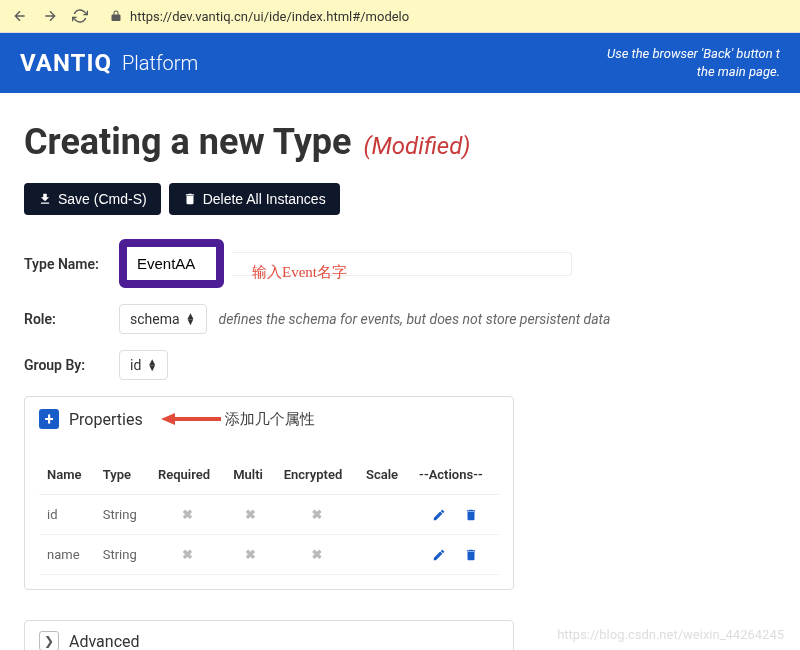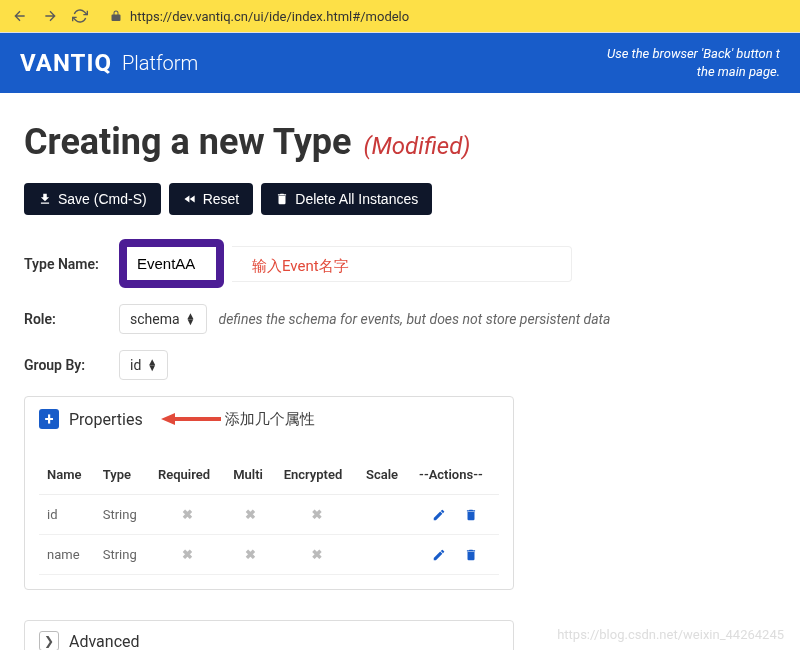--- a/index.html
+++ b/index.html
@@ -1,18 +1,18 @@
 <!DOCTYPE html>
 <html><head>
   <meta charset="utf-8">
   <style>
     * { margin: 0; padding: 0; box-sizing: border-box; }
     body { font-family: -apple-system, BlinkMacSystemFont, "Segoe UI", Roboto, sans-serif; background: #fff; color: #333; }
     
-    .browser-bar { display: flex; align-items: center; padding: 8px 12px; background: #fde047; border-bottom: 1px solid #e0e0e0; gap: 12px; }
+    .browser-bar { display: flex; align-items: center; padding: 8px 12px; background: #fef9c3; border-bottom: 1px solid #e0e0e0; gap: 12px; }
     .nav-icons { display: flex; gap: 14px; color: #5a5a5a; }
     .nav-icon { width: 16px; height: 16px; cursor: pointer; }
     .url-bar { display: flex; align-items: center; gap: 8px; flex: 1; font-size: 13px; color: #333; padding-left: 10px; }
     .lock-icon { width: 12px; height: 12px; color: #5a5a5a; }
     
     .header { background: #185cc9; color: #fff; display: flex; justify-content: space-between; align-items: center; padding: 12px 20px; }
     .brand { display: flex; align-items: center; gap: 10px; }
     .logo { font-size: 24px; font-weight: 700; letter-spacing: 1px; }
     .platform { font-size: 20px; font-weight: 300; }
     .header-msg { font-style: italic; font-size: 13px; text-align: right; line-height: 1.4; }
@@ -45,21 +45,21 @@
     th { text-align: left; font-size: 13px; font-weight: 600; padding: 12px 8px; border-bottom: 1px solid #eee; }
     td { font-size: 13px; padding: 12px 8px; border-bottom: 1px solid #f0f0f0; color: #666; }
     .x-mark { color: #bbb; font-weight: bold; text-align: center; }
     .action-icons { display: flex; gap: 18px; justify-content: center; }
     .action-icons svg { width: 14px; height: 14px; color: #185cc9; cursor: pointer; }
     
     .advanced-panel { border: 1px solid #ddd; border-radius: 4px; margin-top: 30px; max-width: 490px; padding: 10px 14px; display: flex; align-items: center; gap: 10px; }
     .chevron-box { width: 20px; height: 20px; border: 1px solid #bbb; border-radius: 3px; display: flex; align-items: center; justify-content: center; font-size: 12px; color: #555; cursor: pointer; }
     
     .watermark { position: fixed; bottom: 8px; right: 16px; color: #ddd; font-size: 13px; }
-    .long-input-border { border: 1px solid #eee; border-left: none; flex: 1; max-width: 340px; height: 36px; margin-left: -2px; border-radius: 0 4px 4px 0; }
+    .long-input-border { border: 1px solid #eee; border-left: none; flex: 1; max-width: 340px; height: 24px; margin-left: -2px; border-radius: 0 4px 4px 0; font-family: Liberation Serif, serif; }
   </style>
 </head>
 <body>
 
 <div class="browser-bar">
   <div class="nav-icons">
     <svg class="nav-icon" viewBox="0 0 24 24" fill="none" stroke="currentColor" stroke-width="2">
         <path d="M19 12H5M12 19l-7-7 7-7"></path>
       </svg>
     <svg class="nav-icon" viewBox="0 0 24 24" fill="none" stroke="currentColor" stroke-width="2">
@@ -94,26 +94,20 @@
     <span class="title">Creating a new Type</span>
     <span class="modified">(Modified)</span>
   </div>
 
   <div class="toolbar">
     <button class="btn">
       <svg viewBox="0 0 24 24" fill="currentColor">
           <path d="M19 9h-4V3H9v6H5l7 7 7-7zM5 18v2h14v-2H5z"></path>
         </svg>
       <span>Save (Cmd-S)</span>
-    </button>
-    <button class="btn">
-      <svg viewBox="0 0 24 24" fill="currentColor">
-          <path d="M11 18V6l-8.5 6 8.5 6zm.5-6l8.5 6V6l-8.5 6z"></path>
-        </svg>
-      <span>Reset</span>
     </button>
     <button class="btn">
       <svg viewBox="0 0 24 24" fill="currentColor">
           <path d="M6 19a2 2 0 002 2h8a2 2 0 002-2V7H6v12zM19 4h-3.5l-1-1h-5l-1 1H5v2h14V4z"></path>
         </svg>
       <span>Delete All Instances</span>
     </button>
   </div>
 
   <div class="form-row">

